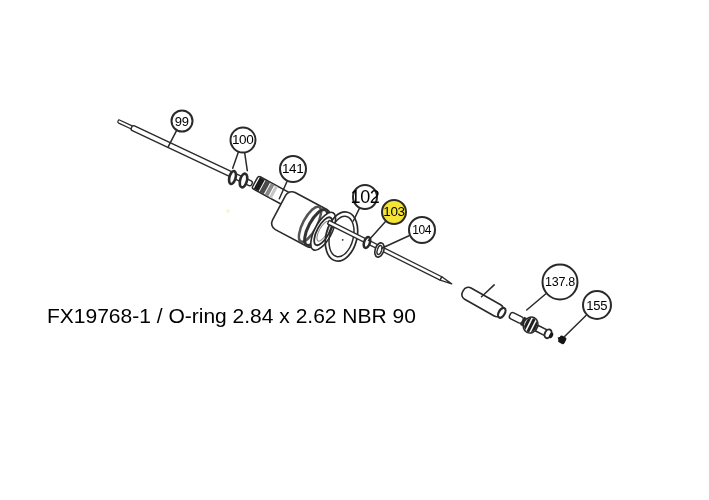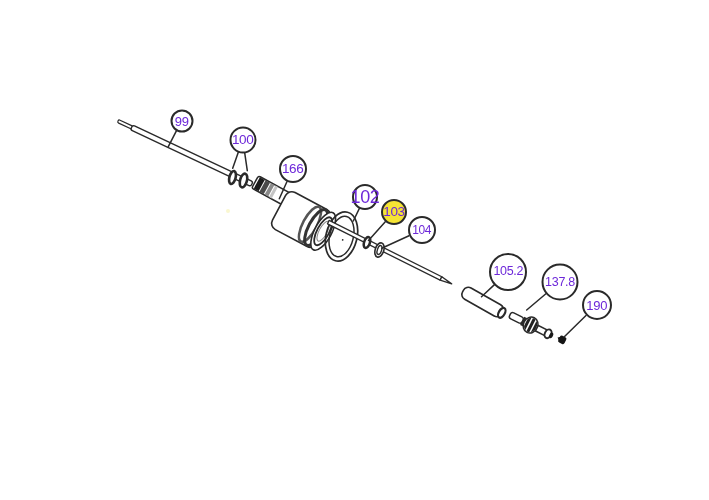--- a/index.html
+++ b/index.html
@@ -7,21 +7,21 @@
   }
   html,body{margin:0;padding:0;background:#e8e8e8;}
   #stage{
     position:relative; width:709px; height:500px; background:var(--bg);
     font-family:"Liberation Sans", sans-serif; overflow:hidden; margin:0 auto;
   }
   #drawing{position:absolute; left:0; top:0;}
   .callout{
     position:absolute; transform:translate(-50%,-50%);
     border:2px solid var(--line); border-radius:50%;
-    background:var(--callout-fill); color:#6d28d9;
+    background:var(--callout-fill); color:#000000;
     display:flex; align-items:center; justify-content:center;
     font-weight:400; letter-spacing:-0.3px; line-height:1;
     box-sizing:border-box; cursor:pointer; user-select:none;
   }
   .callout--highlight{background:var(--highlight);text-align:center;}
   #caption{
     position:absolute; left:47px; top:305px;
     font-size:21px; line-height:21px; color:var(--text); white-space:nowrap;
   }
 </style>
@@ -131,34 +131,32 @@
     </g>
   </svg>
 
   <div class="callout" style="left:181.7px; top:120.7px; width:23px; height:23px; font-size:13px;">
       <span>99</span>
     </div>
   <div class="callout" style="left:242.7px; top:139.5px; width:27px; height:27px; font-size:13.5px;">
       <span>100</span>
     </div>
   <div class="callout" style="left:292.7px; top:169px;   width:28px; height:28px; font-size:13.5px;">
-      <span>166</span>
+      <span>141</span>
     </div>
   <div class="callout" style="left:365px;   top:196.7px; width:26px; height:26px; font-size:18px;">
       <span>102</span>
     </div>
   <div class="callout callout--highlight" style="left:394px;   top:212px;   width:26px; height:26px; font-size:13.5px;">
       <span>103</span>
     </div>
   <div class="callout" style="left:421.7px; top:230px;   width:28px; height:28px; font-size:12px;">
       <span>104</span>
     </div>
-  <div class="callout" style="left:508.3px; top:271.7px; width:38px; height:38px; font-size:12.5px;">
-      <span>105.2</span>
-    </div>
   <div class="callout" style="left:560px;   top:281.7px; width:37px; height:37px; font-size:12.5px;">
       <span>137.8</span>
     </div>
   <div class="callout" style="left:596.7px; top:305px;   width:30px; height:30px; font-size:13px;">
-      <span>190</span>
+      <span>155</span>
     </div>
 
+  <div id="caption">FX19768-1 / O-ring 2.84 x 2.62 NBR 90</div>
 </div>
 
 </body></html>

